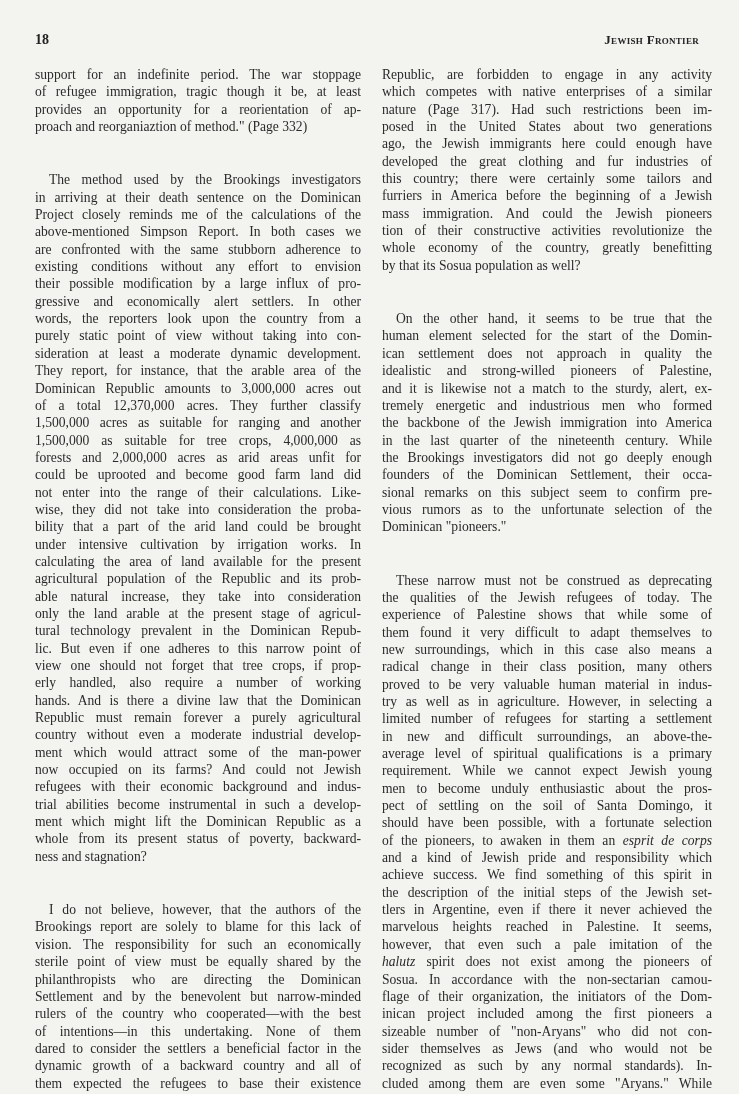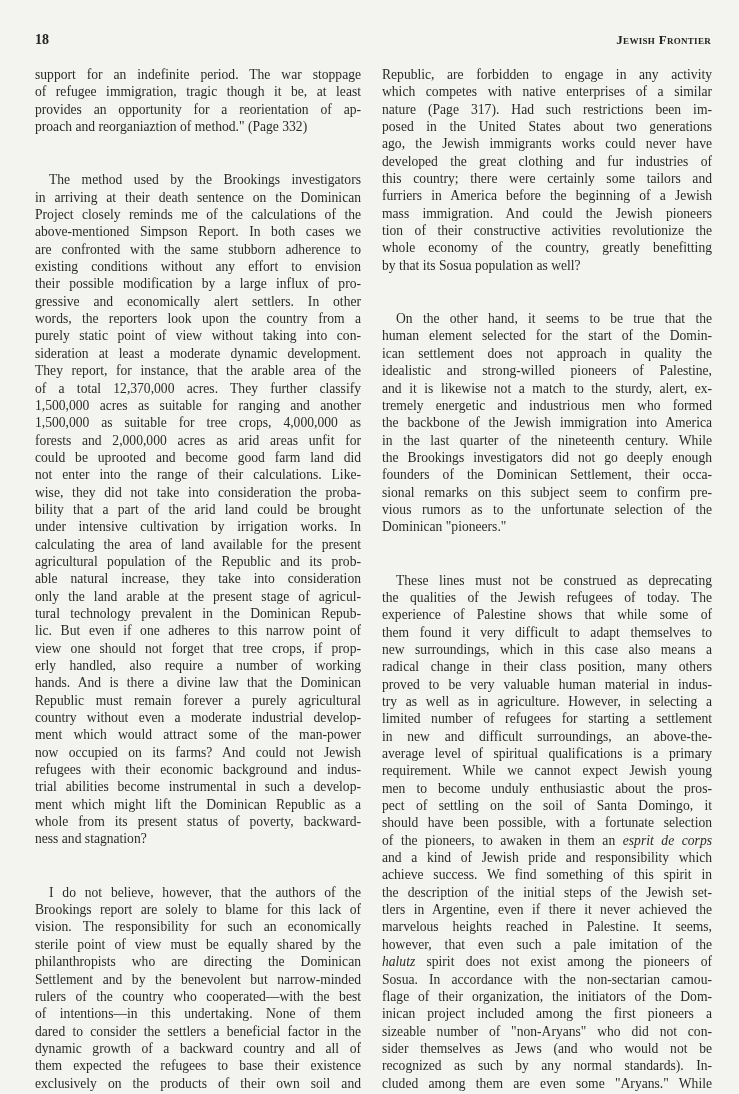--- a/index.html
+++ b/index.html
@@ -12,21 +12,21 @@
   .page { position: relative; width: 739px; height: 1094px; }
   .header {
     position: absolute; top: 32px; left: 35px; right: 28px;
     height: 20px;
   }
   .page-number {
     position: absolute; left: 0; top: 0;
     font-size: 14px; font-weight: bold; color: #222;
   }
   .running-title {
-    position: absolute; right: 0; top: 0;
+    position: absolute; right: 12px; top: 0;
     font-size: 13px; font-weight: bold; color: #222;
     font-variant: small-caps; letter-spacing: 0.3px;
   }
   .col {
     position: absolute; top: 66px;
     font-size: 13.6px; line-height: 17.35px;
     text-align: justify;
     hyphens: manual;
   }
   .col-left { left: 35px; width: 326px; }
@@ -58,20 +58,21 @@
       <span class="line"><span>Project closely reminds me of the calculations of the</span></span>
       <span class="line"><span>above-mentioned Simpson Report. In both cases we</span></span>
       <span class="line"><span>are confronted with the same stubborn adherence to</span></span>
       <span class="line"><span>existing conditions without any effort to envision</span></span>
       <span class="line"><span>their possible modification by a large influx of pro-</span></span>
       <span class="line"><span>gressive and economically alert settlers. In other</span></span>
       <span class="line"><span>words, the reporters look upon the country from a</span></span>
       <span class="line"><span>purely static point of view without taking into con-</span></span>
       <span class="line"><span>sideration at least a moderate dynamic development.</span></span>
       <span class="line"><span>They report, for instance, that the arable area of the</span></span>
+      <span class="line"><span>Dominican Republic amounts to 3,000,000 acres out</span></span>
       <span class="line"><span>of a total 12,370,000 acres. They further classify</span></span>
       <span class="line"><span>1,500,000 acres as suitable for ranging and another</span></span>
       <span class="line"><span>1,500,000 as suitable for tree crops, 4,000,000 as</span></span>
       <span class="line"><span>forests and 2,000,000 acres as arid areas unfit for</span></span>
       <span class="line"><span>could be uprooted and become good farm land did</span></span>
       <span class="line"><span>not enter into the range of their calculations. Like-</span></span>
       <span class="line"><span>wise, they did not take into consideration the proba-</span></span>
       <span class="line"><span>bility that a part of the arid land could be brought</span></span>
       <span class="line"><span>under intensive cultivation by irrigation works. In</span></span>
       <span class="line"><span>calculating the area of land available for the present</span></span>
@@ -106,42 +107,42 @@
       <span class="line"><span>exclusively on the products of their own soil and</span></span>
       <span class="line"><span>avoid any broader contact with the general economy</span></span>
       <span class="line"><span>of the country. As an instance of this conception the</span></span>
       <span class="line"><span>settlers, under the agreement with the Dominican</span></span>
     </div>
   <div class="col col-right" id="col-right">
       <span class="line"><span>Republic, are forbidden to engage in any activity</span></span>
       <span class="line"><span>which competes with native enterprises of a similar</span></span>
       <span class="line"><span>nature (Page 317). Had such restrictions been im-</span></span>
       <span class="line"><span>posed in the United States about two generations</span></span>
-      <span class="line"><span>ago, the Jewish immigrants works could never have</span></span>
+      <span class="line"><span>ago, the Jewish immigrants here could enough have</span></span>
       <span class="line"><span>developed the great clothing and fur industries of</span></span>
       <span class="line"><span>this country; there were certainly some tailors and</span></span>
       <span class="line"><span>furriers in America before the beginning of a Jewish</span></span>
       <span class="line"><span>mass immigration. And could the Jewish pioneers</span></span>
       <span class="line"><span>tion of their constructive activities revolutionize the</span></span>
       <span class="line"><span>whole economy of the country, greatly benefitting</span></span>
       <span class="line last"><span>by that its Sosua population as well?</span></span>
       <span class="line indent"><span>On the other hand, it seems to be true that the</span></span>
       <span class="line"><span>human element selected for the start of the Domin-</span></span>
       <span class="line"><span>ican settlement does not approach in quality the</span></span>
       <span class="line"><span>idealistic and strong-willed pioneers of Palestine,</span></span>
       <span class="line"><span>and it is likewise not a match to the sturdy, alert, ex-</span></span>
       <span class="line"><span>tremely energetic and industrious men who formed</span></span>
       <span class="line"><span>the backbone of the Jewish immigration into America</span></span>
       <span class="line"><span>in the last quarter of the nineteenth century. While</span></span>
       <span class="line"><span>the Brookings investigators did not go deeply enough</span></span>
       <span class="line"><span>founders of the Dominican Settlement, their occa-</span></span>
       <span class="line"><span>sional remarks on this subject seem to confirm pre-</span></span>
       <span class="line"><span>vious rumors as to the unfortunate selection of the</span></span>
       <span class="line last"><span>Dominican "pioneers."</span></span>
-      <span class="line indent"><span>These lines must not be construed as deprecating</span></span>
+      <span class="line indent"><span>These narrow must not be construed as deprecating</span></span>
       <span class="line"><span>the qualities of the Jewish refugees of today. The</span></span>
       <span class="line"><span>experience of Palestine shows that while some of</span></span>
       <span class="line"><span>them found it very difficult to adapt themselves to</span></span>
       <span class="line"><span>new surroundings, which in this case also means a</span></span>
       <span class="line"><span>radical change in their class position, many others</span></span>
       <span class="line"><span>proved to be very valuable human material in indus-</span></span>
       <span class="line"><span>try as well as in agriculture. However, in selecting a</span></span>
       <span class="line"><span>limited number of refugees for starting a settlement</span></span>
       <span class="line"><span>in new and difficult surroundings, an above-the-</span></span>
       <span class="line"><span>average level of spiritual qualifications is a primary</span></span>

